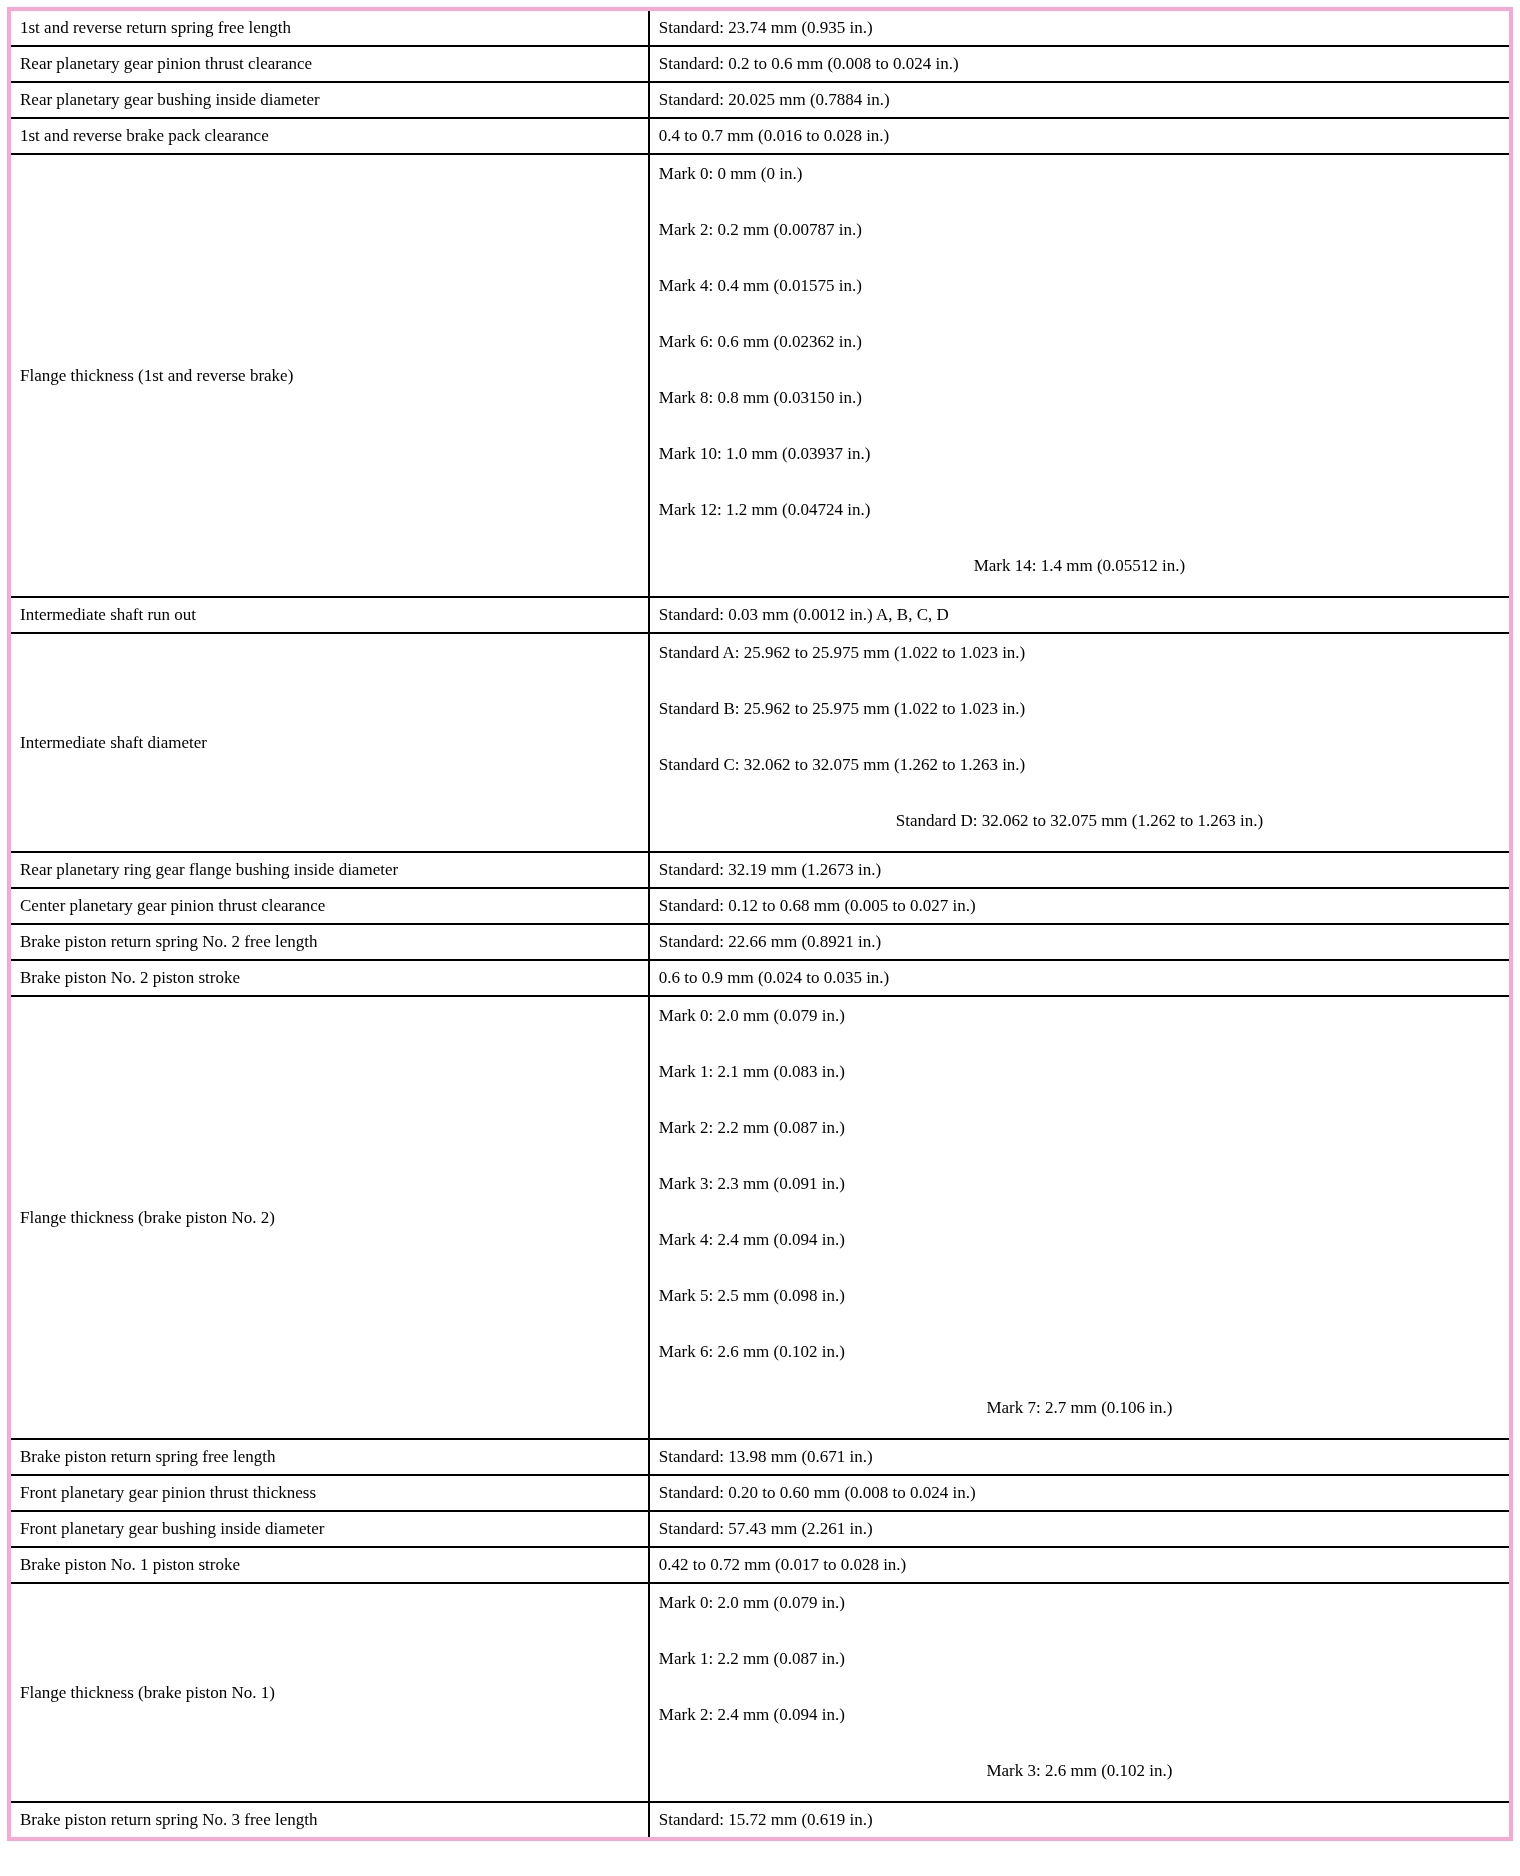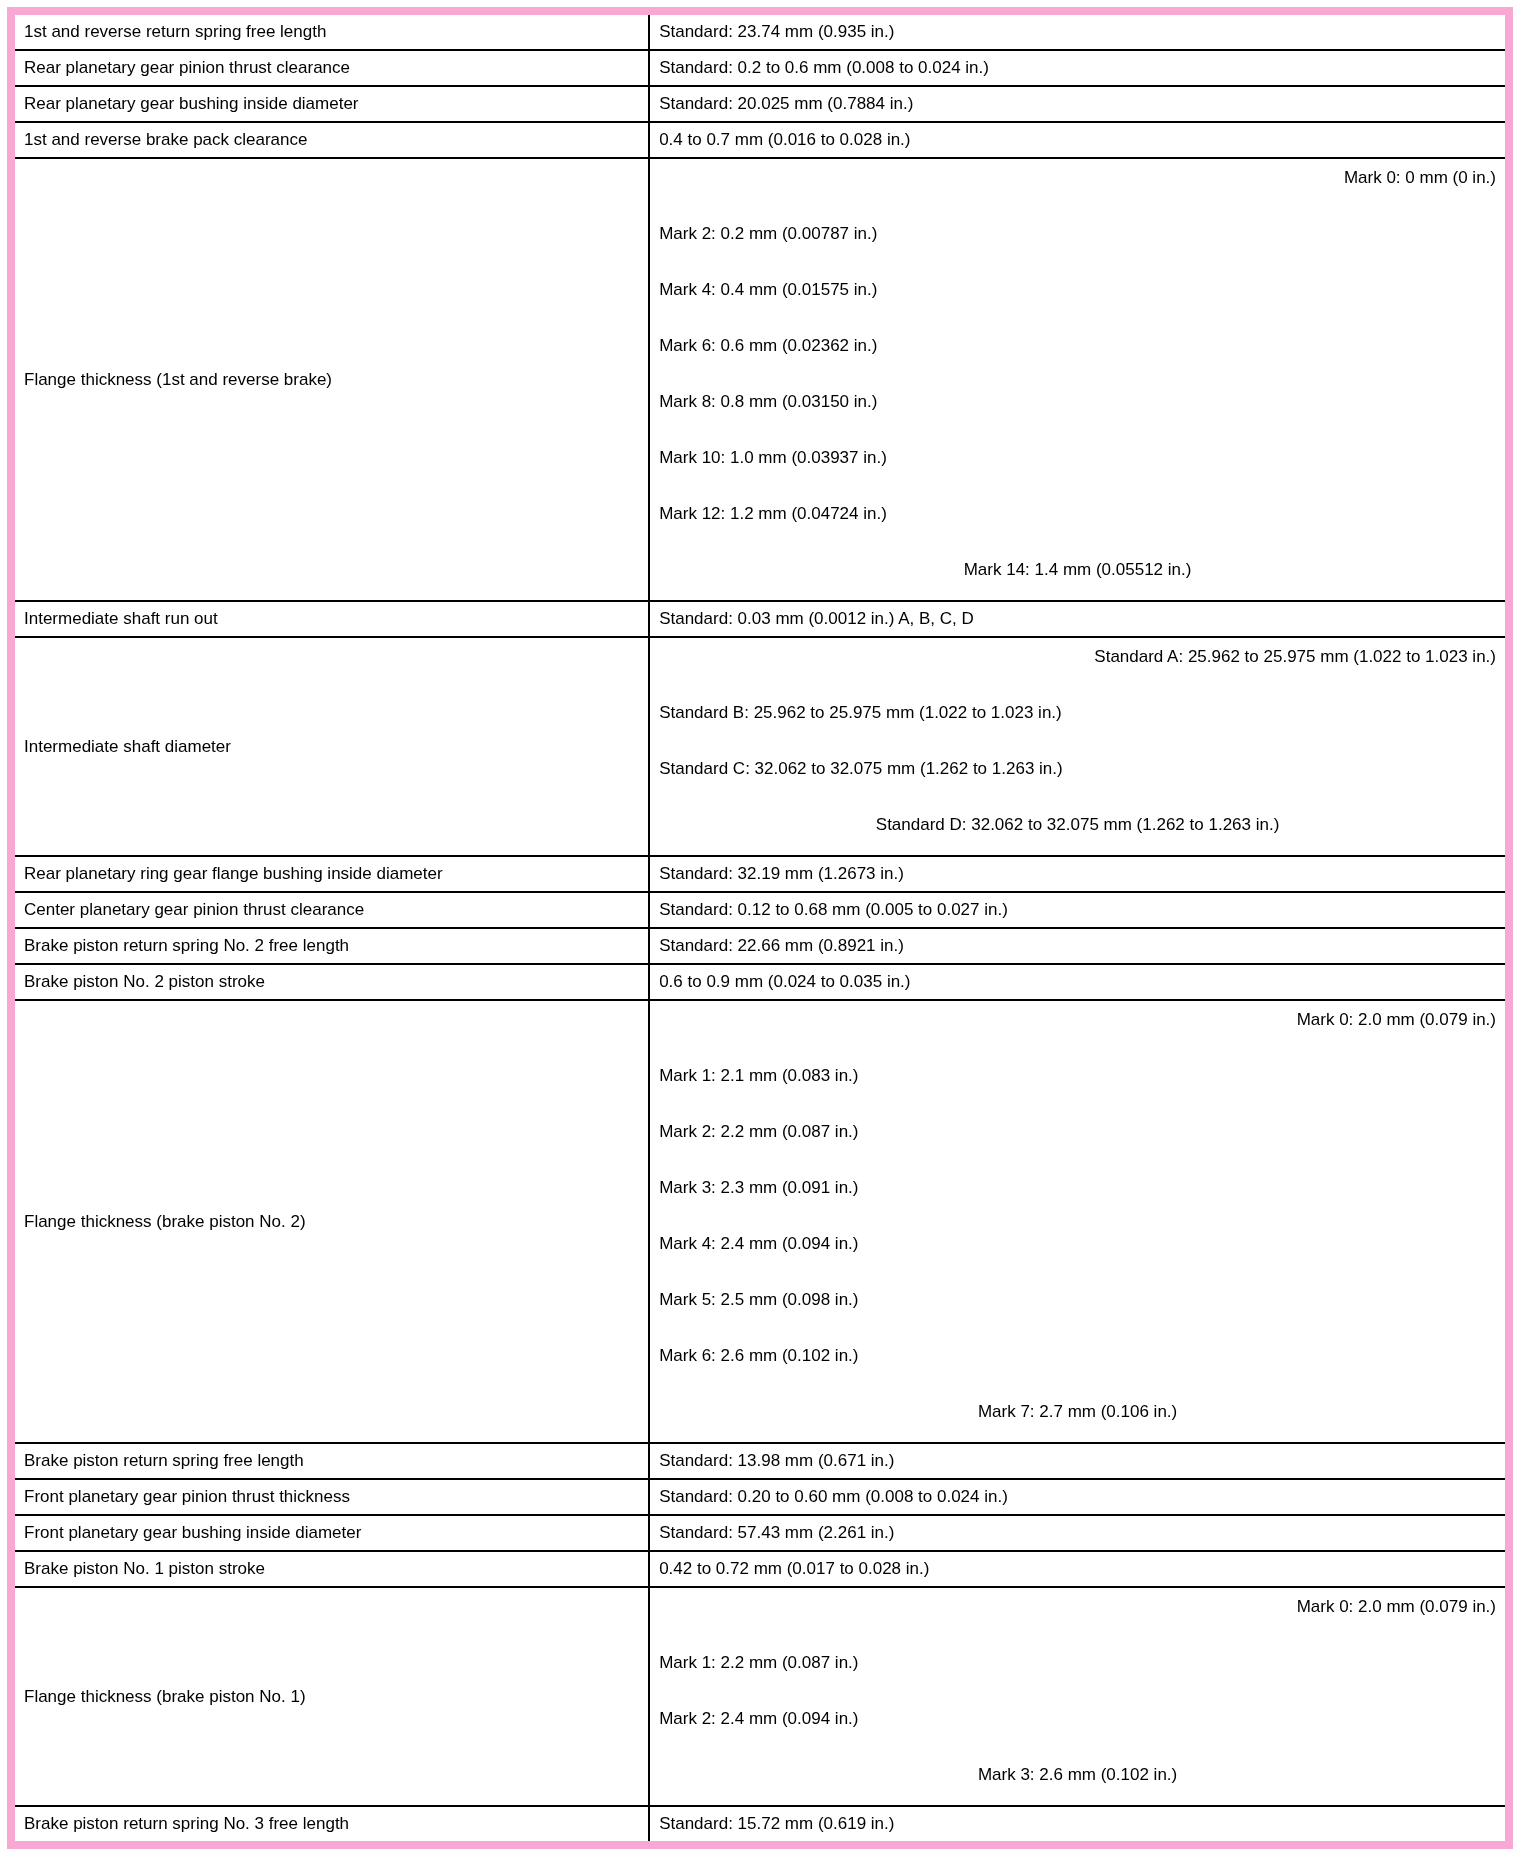--- a/index.html
+++ b/index.html
@@ -15,21 +15,22 @@
     box-sizing: border-box;
   }
   .page {
     padding: 7px;
     box-sizing: border-box;
   }
   table.spec-table {
     width: 100%;
     border-collapse: collapse;
     table-layout: fixed;
-    border: 8px solid #f9a8d4;
+    border: 4px solid #f9a8d4;
+    font-family: Liberation Serif, serif;
   }
   table.spec-table td {
     border: 2px solid #000000;
     padding: 4px 9px 5px 9px;
     font-size: 17px;
     line-height: 25px;
     vertical-align: middle;
     word-wrap: break-word;
   }
   td.label-cell {
@@ -43,21 +44,20 @@
   }
   .value-line.multi {
     margin-bottom: 31px;
   }
   .value-line.multi:last-child {
     margin-bottom: 13px;
     text-align: center;
   }
   .value-line.multi:first-child {
     margin-top: 2px;
-    text-align: right;
   }
 </style>
 </head>
 <body>
 
 <div class="page">
   <table class="spec-table">
     <colgroup>
       <col style="width:42.6%">
       <col style="width:57.4%">

